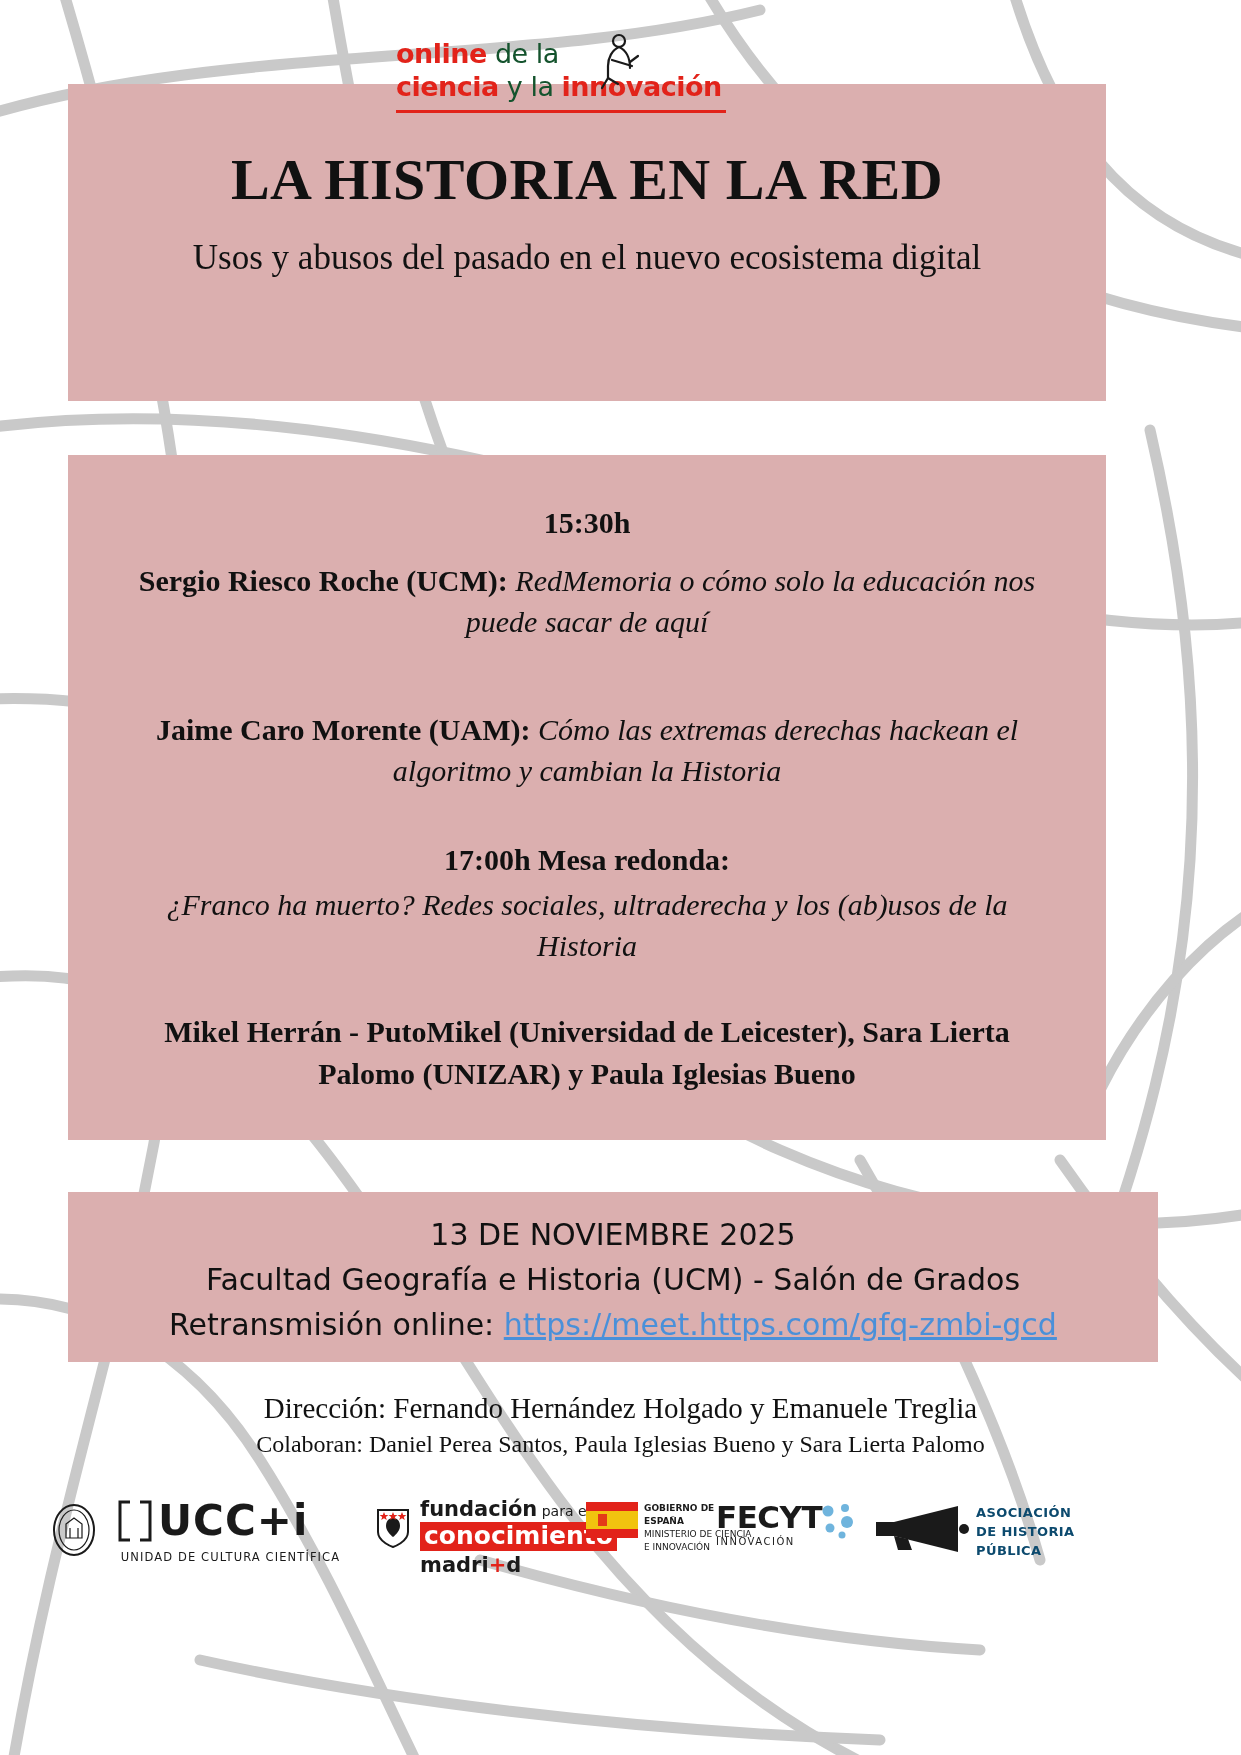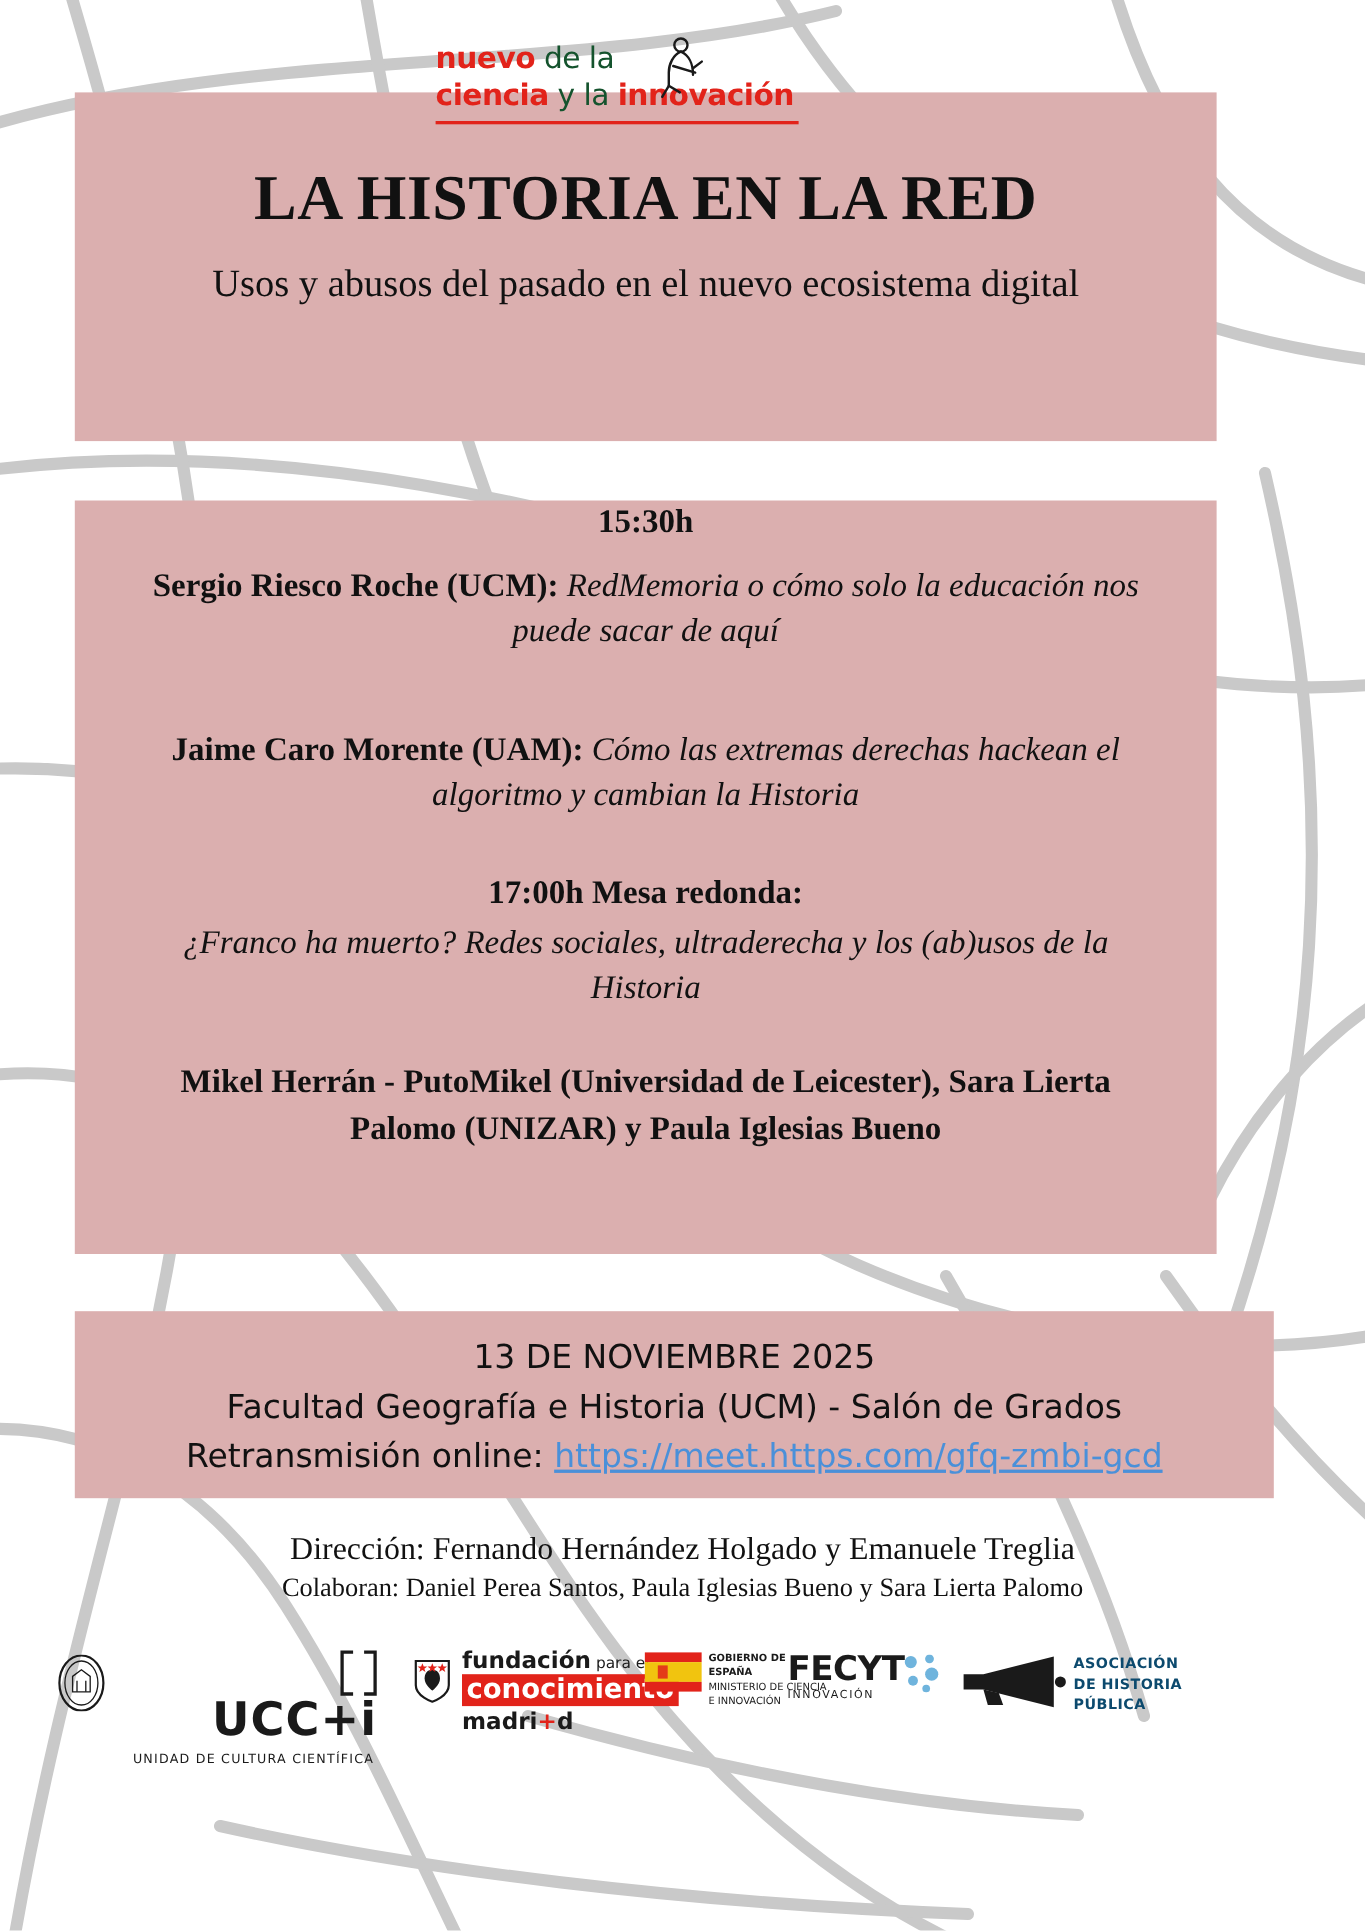--- a/index.html
+++ b/index.html
@@ -96,20 +96,21 @@
     font-family: "Liberation Serif", serif;
   }
 
   
   #programme-band {
     left: 68px;
     top: 455px;
     width: 1038px;
     height: 685px;
     text-align: center;
+    padding-top: 48px;
     box-sizing: border-box;
   }
   .prog-block {
     margin: 0 58px;
     color: #111111;
   }
   .prog-time {
     font-size: 30px;
     font-weight: bold;
     line-height: 1.3;
@@ -312,21 +313,21 @@
   <svg id="sc-figure" viewBox="0 0 50 60">
     <g fill="none" stroke="#1a1a1a" stroke-width="2.2" stroke-linecap="round" stroke-linejoin="round">
       <circle cx="27" cy="9" r="6"></circle>
       <path d="M27 15 C 20 18, 16 26, 16 34 L 16 46"></path>
       <path d="M27 15 C 34 18, 38 26, 38 36"></path>
       <path d="M16 46 L 10 56 M16 46 L 26 52"></path>
       <path d="M20 28 L 40 34"></path>
       <path d="M38 30 L 46 24"></path>
     </g>
   </svg>
-  <div class="sc-line sc-line1"><span class="sc-red">nuevo</span><span class="sc-black sc-thin"> de la</span></div>
+  <div class="sc-line sc-line1"><span class="sc-red">online</span><span class="sc-black sc-thin"> de la</span></div>
   <div class="sc-line sc-line2"><span class="sc-red">ciencia</span><span class="sc-black sc-thin"> y la </span><span class="sc-red">innovación</span></div>
   <div id="sc-underline"></div>
 </div>
 
 <div id="title-band" class="layer pink">
   <h1 id="main-title">LA HISTORIA EN LA RED</h1>
   <div id="subtitle">Usos y abusos del pasado en el nuevo ecosistema digital</div>
 </div>
 
 <div id="programme-band" class="layer pink">
@@ -371,21 +372,21 @@
 <div id="footer-logos">
 
   <svg id="logo-ucm" class="logo" viewBox="0 0 44 52">
     <ellipse cx="22" cy="26" rx="20" ry="25" fill="none" stroke="#1a1a1a" stroke-width="2"></ellipse>
     <ellipse cx="22" cy="26" rx="15" ry="20" fill="none" stroke="#1a1a1a" stroke-width="1.2"></ellipse>
     <path d="M14 20 L22 14 L30 20 L30 34 L14 34 Z" fill="none" stroke="#1a1a1a" stroke-width="1.2"></path>
     <path d="M18 34 L18 24 M26 34 L26 24" stroke="#1a1a1a" stroke-width="1.2"></path>
   </svg>
 
   <div id="logo-ucci" class="logo">
-    <div style="display:flex;align-items:flex-end;flex-direction:column;">
+    <div style="display:flex;align-items:flex-start;">
       <svg width="34" height="42" viewBox="0 0 34 42">
         <path d="M12 2 L2 2 L2 40 L12 40" fill="none" stroke="#1a1a1a" stroke-width="3"></path>
         <path d="M22 2 L32 2 L32 40 L22 40" fill="none" stroke="#1a1a1a" stroke-width="3"></path>
       </svg>
       <div id="ucci-main" style="margin-left:6px;">UCC+i</div>
     </div>
     <div id="ucci-sub">UNIDAD DE CULTURA CIENTÍFICA</div>
   </div>
 
   <div id="logo-madrid" class="logo">

